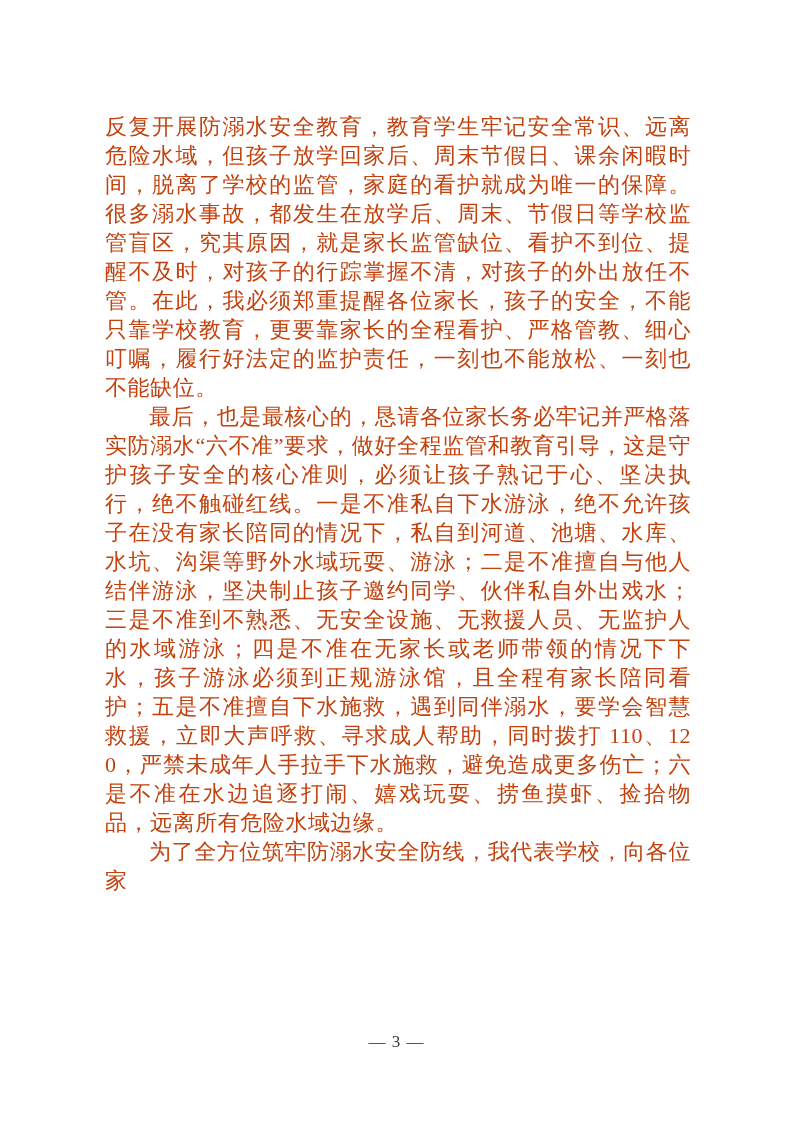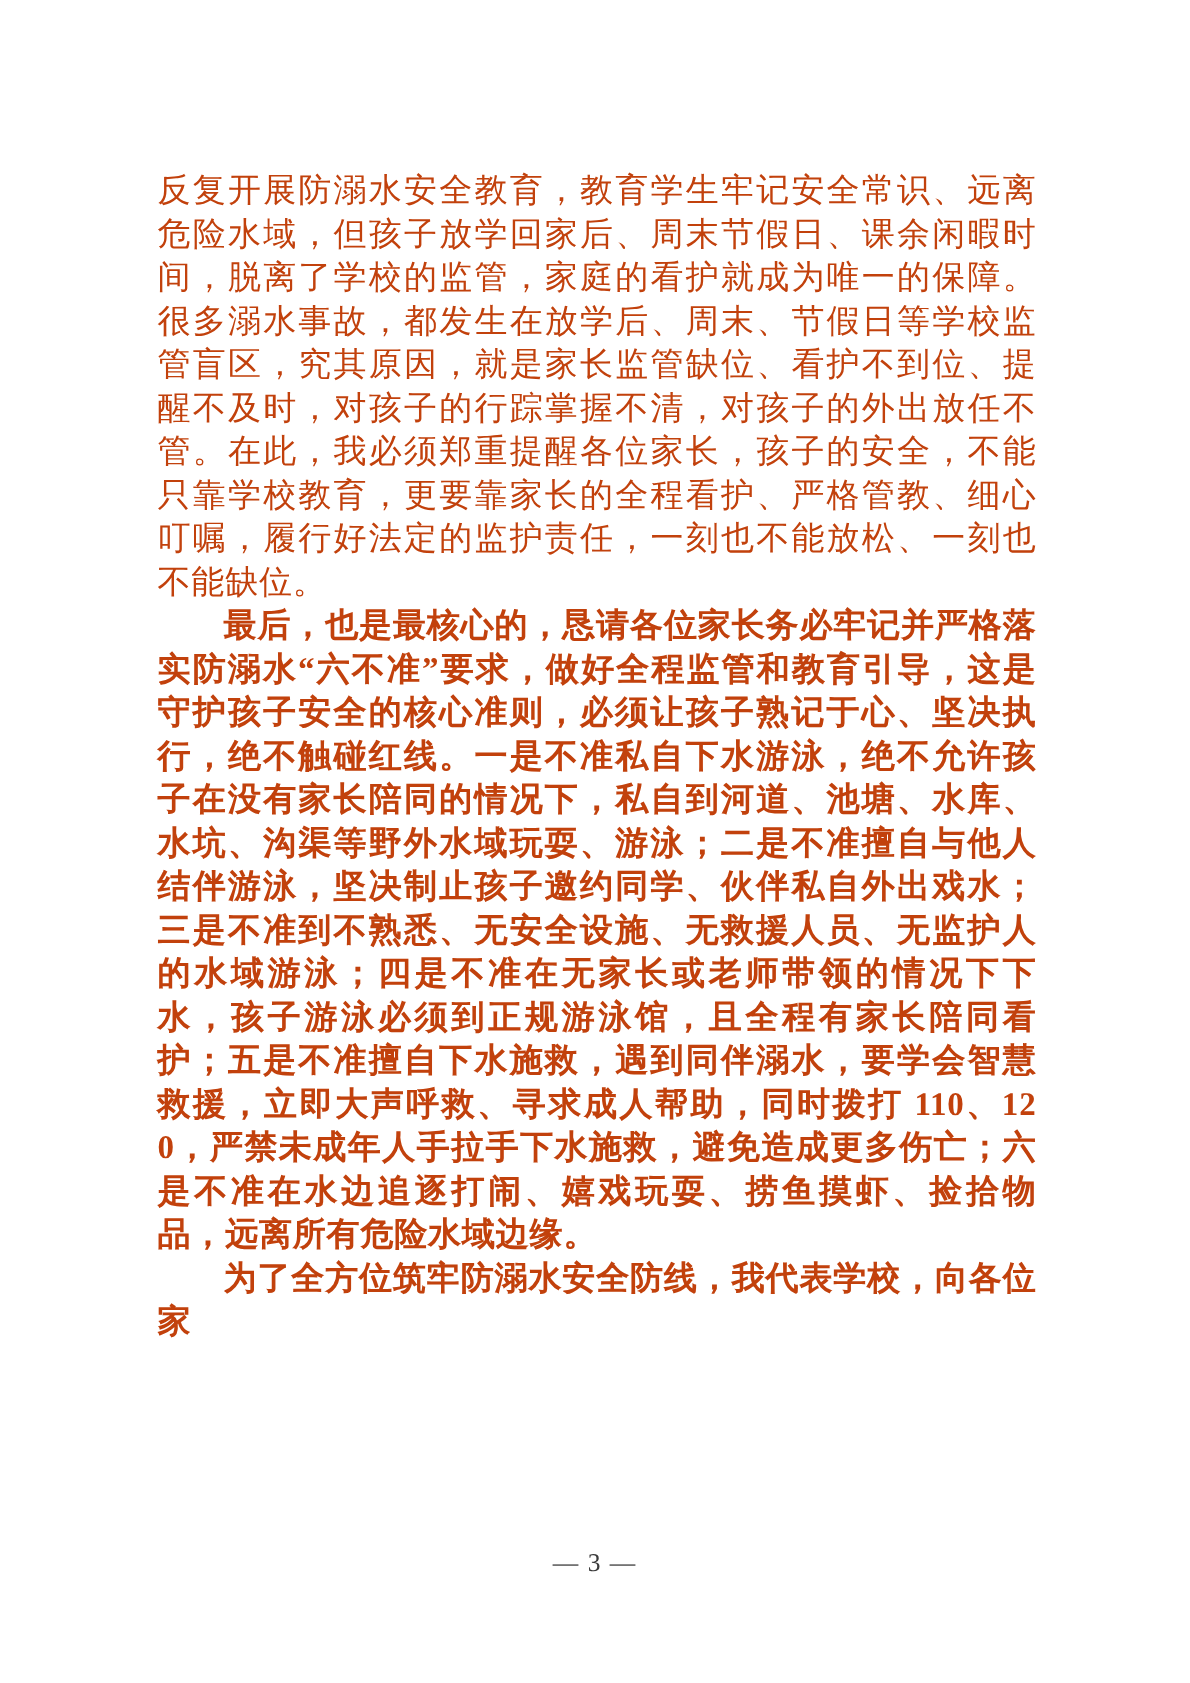--- a/index.html
+++ b/index.html
@@ -26,21 +26,20 @@
     font-size: 22px;
     line-height: 29px;
     letter-spacing: 0.55px;
     color: #c2410c;
     text-align: justify;
     text-justify: inter-ideograph;
     word-break: break-all;
   }
   .para.indent {
     text-indent: 2em;
-    font-weight: bold;
   }
   .footer {
     position: absolute;
     left: 0;
     top: 1032px;
     width: 100%;
     text-align: center;
   }
   .page-number {
     font-size: 17px;

